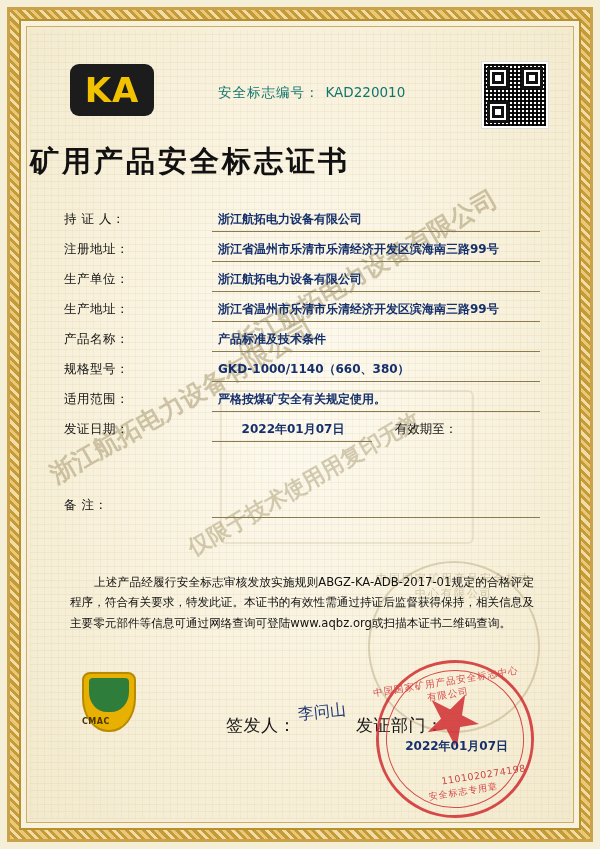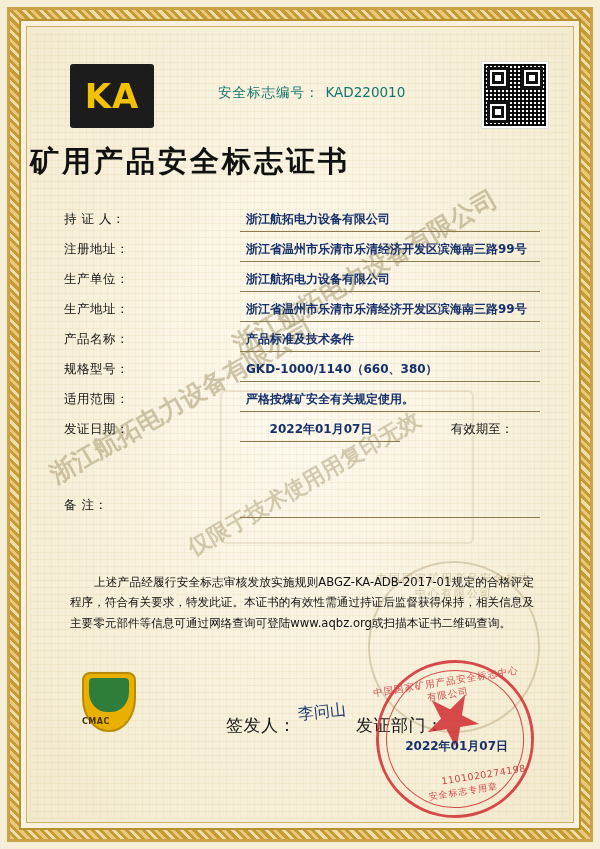--- a/index.html
+++ b/index.html
@@ -67,23 +67,23 @@
 
   
   .header {
     position: absolute;
     top: 32px; left: 0; right: 0;
     height: 66px;
   }
   .ka-logo {
     position: absolute;
     left: 40px; top: 2px;
-    width: 84px; height: 64px;
+    width: 84px; height: 52px;
     background: #1c1c1c;
-    border-radius: 3px;
+    border-radius: 9px;
     color: #f2c200;
     font-weight: bold;
     font-size: 34px;
     letter-spacing: 1px;
     display: flex;
     align-items: center;
     justify-content: center;
     font-family: "DejaVu Sans", "Liberation Sans", sans-serif;
   }
   .cert-no {
@@ -141,21 +141,20 @@
   .fields {
     position: absolute;
     top: 172px;
     left: 34px;
     right: 30px;
   }
   .row {
     display: flex;
     align-items: flex-end;
     height: 30px;
-    gap: 28px;
   }
   .row .label {
     width: 148px;
     flex: none;
     font-size: 12.5px;
     color: #141414;
     padding-bottom: 4px;
     letter-spacing: 0.5px;
     white-space: nowrap;
   }

